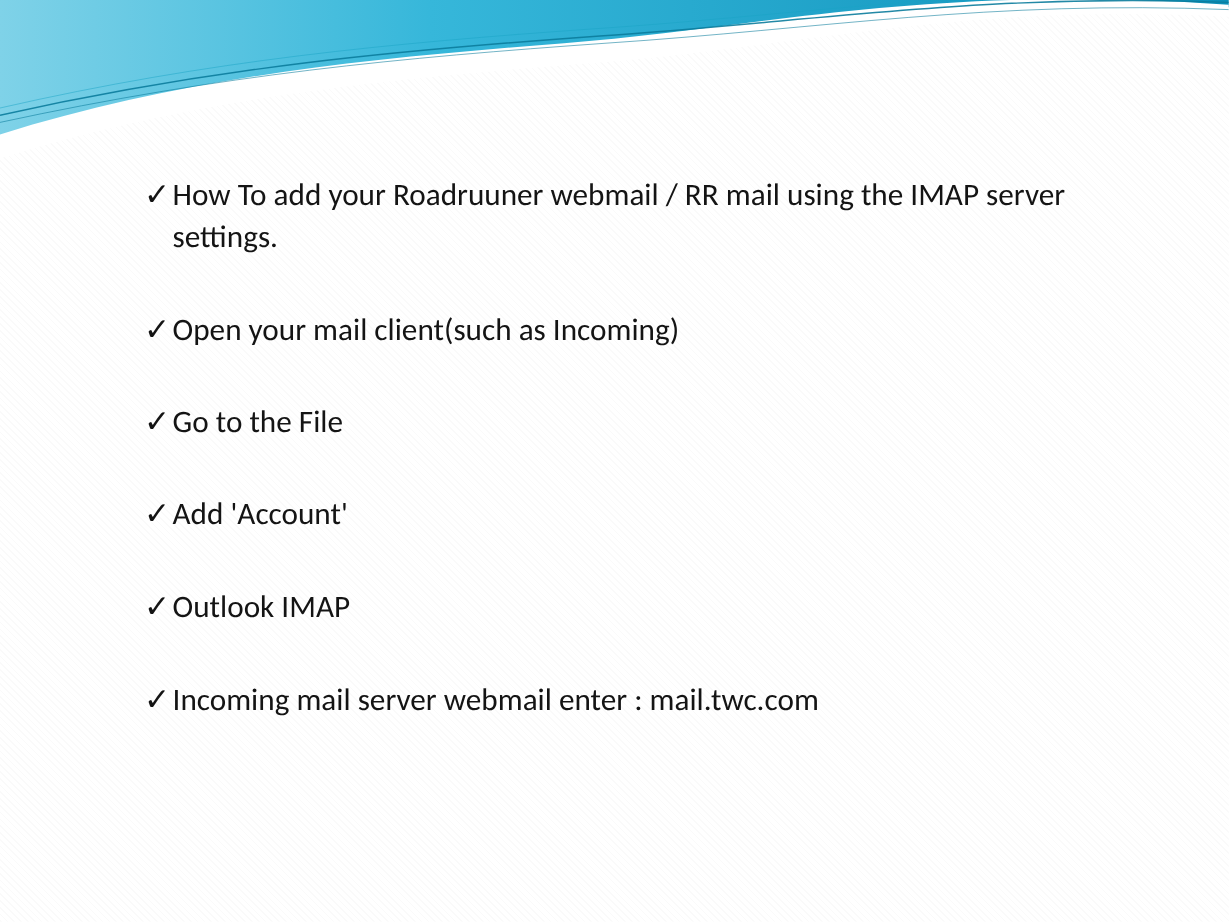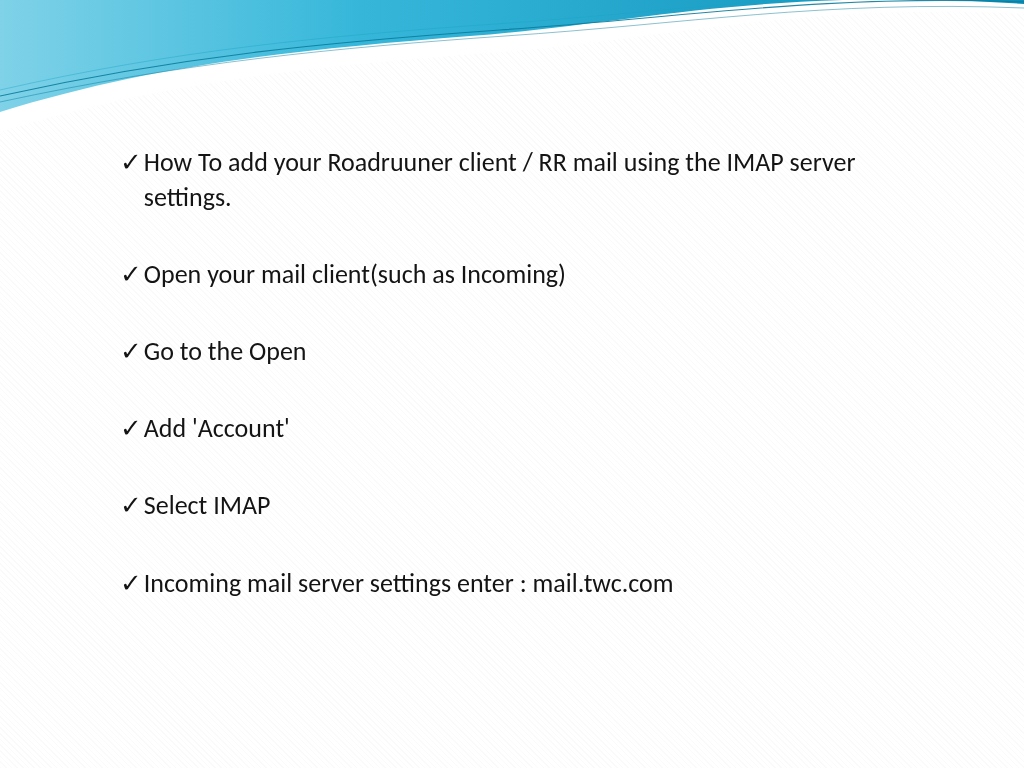--- a/index.html
+++ b/index.html
@@ -95,41 +95,41 @@
 
   <path d="M0,96  C180,56 330,42 500,30 C680,18 820,-6 1024,2" fill="none" stroke="#0b7c9c" stroke-width="1.2" opacity="0.9"></path>
   <path d="M0,102 C185,62 335,48 505,36 C685,24 825,0 1024,8" fill="none" stroke="#0b7c9c" stroke-width="0.8" opacity="0.6"></path>
   <path d="M0,90  C175,50 325,36 495,24 C675,12 815,-12 1024,-4" fill="none" stroke="#1aa3c4" stroke-width="0.8" opacity="0.5"></path>
 </svg>
 
 <div class="content">
 
   <div class="item">
     <span class="check">✓</span>
-    <span class="text">How To add your Roadruuner client / RR mail using the IMAP server settings.</span>
+    <span class="text">How To add your Roadruuner webmail / RR mail using the IMAP server settings.</span>
   </div>
 
   <div class="item">
     <span class="check">✓</span>
     <span class="text">Open your mail client(such as Incoming)</span>
   </div>
 
   <div class="item">
     <span class="check">✓</span>
-    <span class="text">Go to the Open</span>
+    <span class="text">Go to the File</span>
   </div>
 
   <div class="item">
     <span class="check">✓</span>
     <span class="text">Add 'Account'</span>
   </div>
 
   <div class="item">
     <span class="check">✓</span>
-    <span class="text">Select IMAP</span>
+    <span class="text">Outlook IMAP</span>
   </div>
 
   <div class="item">
     <span class="check">✓</span>
-    <span class="text">Incoming mail server settings enter : mail.twc.com</span>
+    <span class="text">Incoming mail server webmail enter : mail.twc.com</span>
   </div>
 
 </div>
 
 </body></html>

